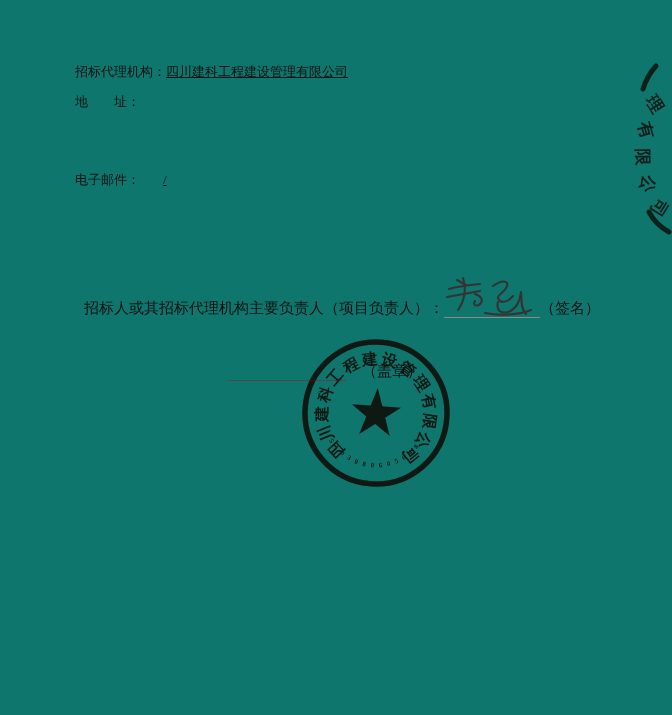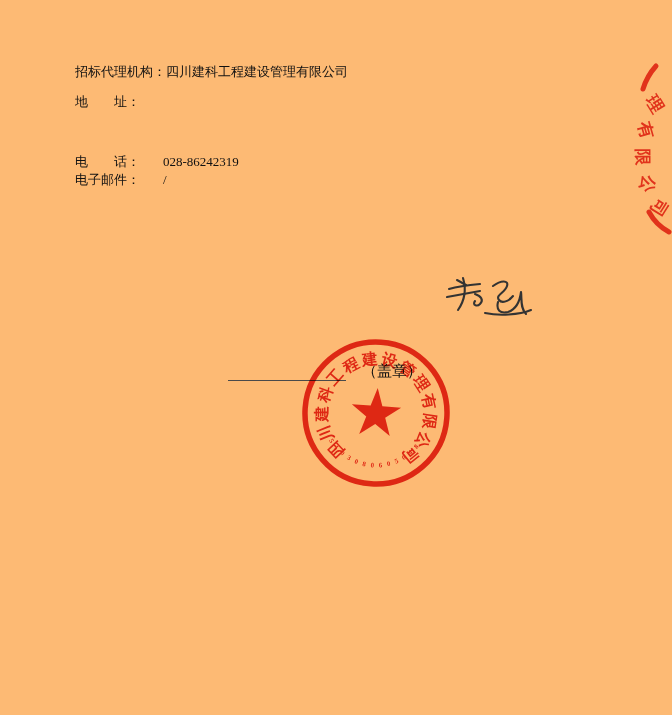--- a/index.html
+++ b/index.html
@@ -1,47 +1,47 @@
 <!DOCTYPE html>
 <html><head>
 <meta charset="utf-8">
 <style>
   html,body{margin:0;padding:0;background:#fff;}
   .page{
-    position:relative;width:672px;height:715px;background:#fdba74;overflow:hidden;
+    position:relative;width:672px;height:715px;background:#0f766e;overflow:hidden;
     font-family:"Liberation Serif","DejaVu Serif",serif;color:#111;
   }
   .info-line{position:absolute;left:75px;display:flex;font-size:13px;line-height:16px;white-space:pre;}
   .info-label{display:inline-block;min-width:88px;white-space:pre;}
-  .info-value{white-space:pre;}
+  .info-value{white-space:pre;text-decoration:underline;}
   .sig-row{position:absolute;display:flex;align-items:flex-end;font-size:15px;line-height:19px;white-space:pre;}
   .sig-row .fill-line{display:inline-block;height:17px;border-bottom:1px solid #8a8a8a;}
   .sig-row .fill-line.dark{border-bottom:1px solid #4a4a4a;}
   .suffix{white-space:pre;}
   .seal-svg{position:absolute;mix-blend-mode:multiply;opacity:.95;}
   .handwriting{position:absolute;}
 </style>
 </head>
 <body>
 
 <div class="page">
 
   <div class="info-line" style="top:64px">
     <span class="info-label">招标代理机构：</span><span class="info-value">四川建科工程建设管理有限公司</span>
   </div>
   <div class="info-line" style="top:94px">
     <span class="info-label">地　　址：</span>
   </div>
-  <div class="info-line" style="top:154px">
-    <span class="info-label">电　　话：</span><span class="info-value">028-86242319</span>
-  </div>
   <div class="info-line" style="top:172px">
     <span class="info-label">电子邮件：</span><span class="info-value">/</span>
   </div>
 
+  <div class="sig-row" style="left:84px;top:299px">
+    <span>招标人或其招标代理机构主要负责人（项目负责人）：</span><span class="fill-line" style="width:96px"></span><span class="suffix">（签名）</span>
+  </div>
 
   <svg class="handwriting" style="left:437px;top:272px" width="108" height="50" viewBox="0 0 108 50">
     <g fill="none" stroke="#333" stroke-width="2.1" stroke-linecap="round" stroke-linejoin="round">
       <path d="M20,8 l9,5"></path>
       <path d="M12,17 c10,-3 20,-4 31,-5"></path>
       <path d="M10,25 c11,-2 22,-4 33,-6"></path>
       <path d="M26,6 c3,10 2,22 -5,32"></path>
       <path d="M38,22 c6,2 9,6 5,10 c-3,3 -8,1 -5,-3"></path>
       <path d="M56,14 c8,-6 16,-6 14,0 c-2,7 -12,9 -8,14 c3,4 10,1 14,-4"></path>
       <path d="M61,30 c-2,8 2,12 10,10 c9,-3 12,-12 13,-20 c1,7 -1,16 5,22"></path>

